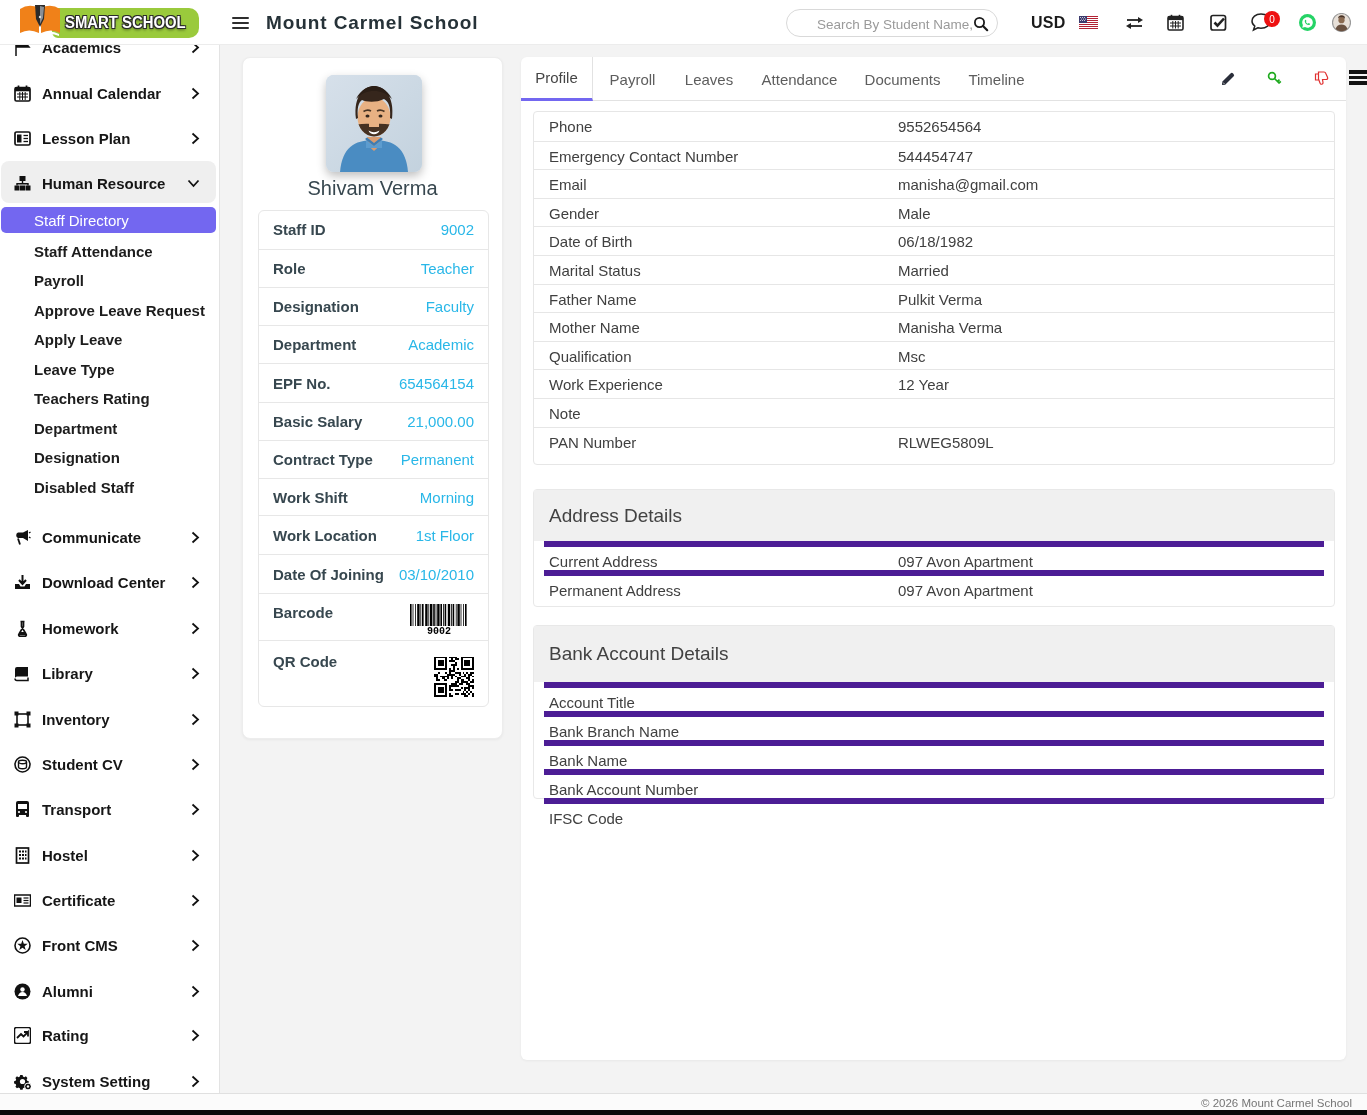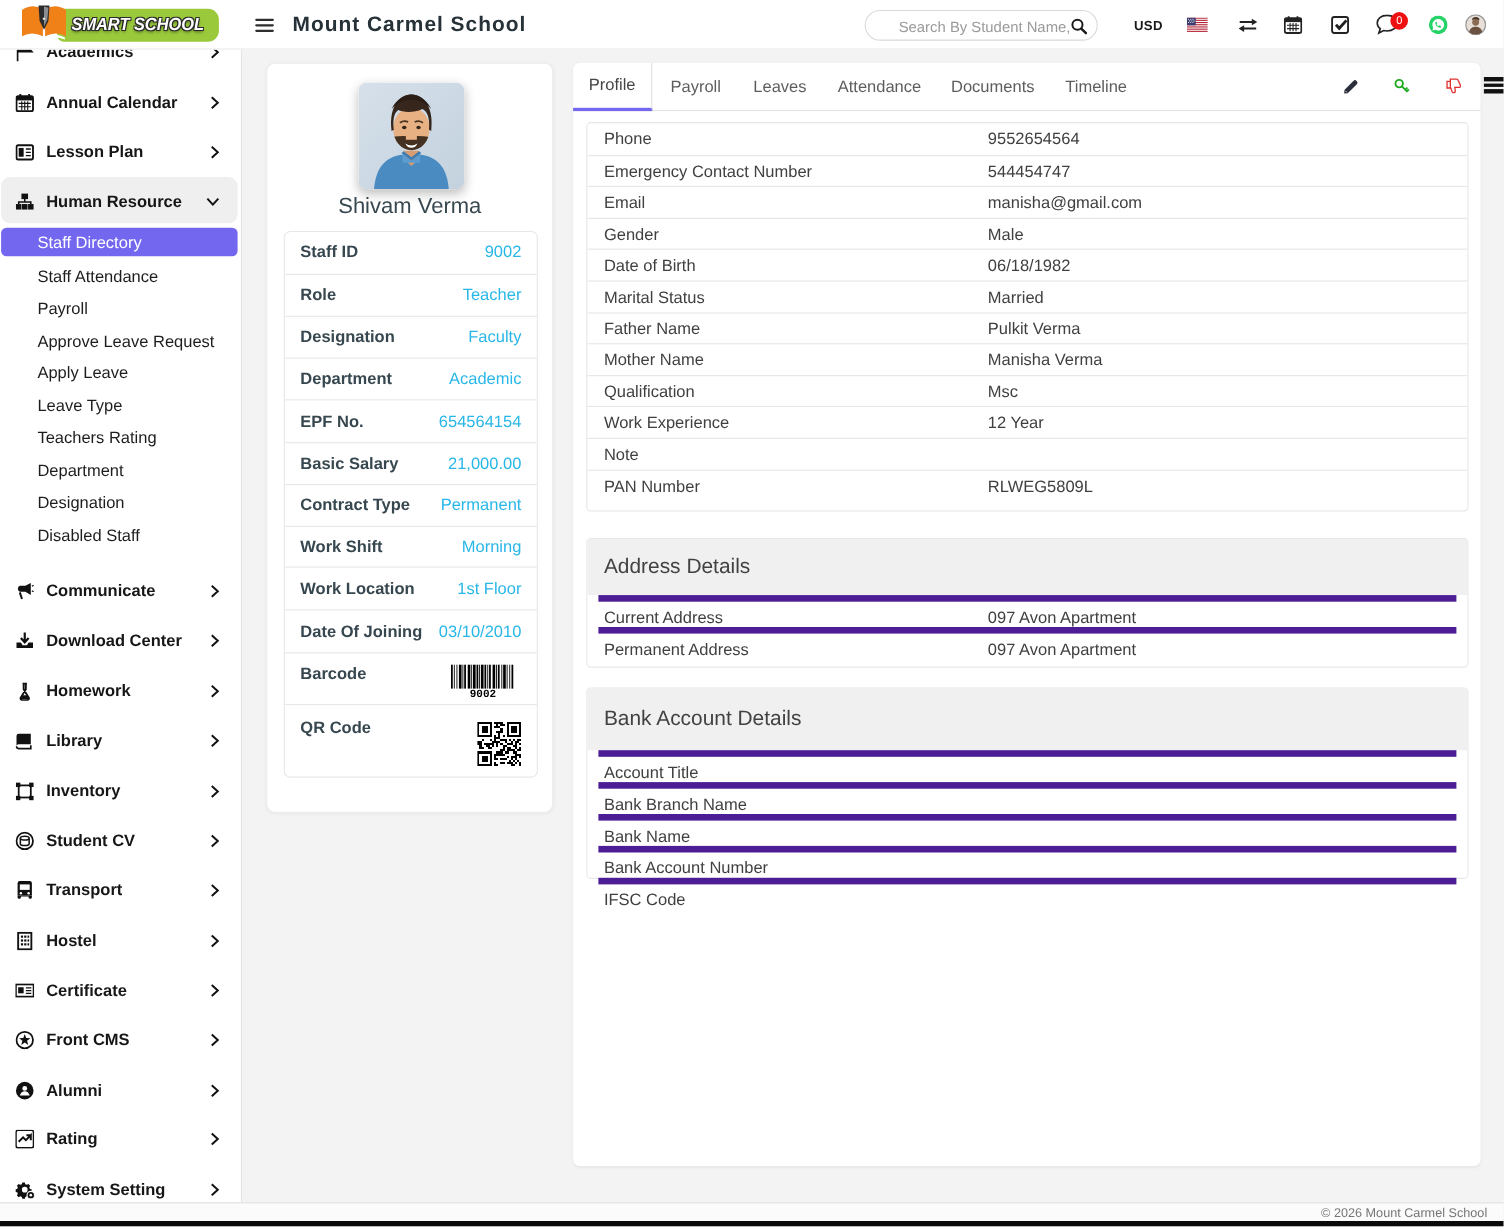--- a/index.html
+++ b/index.html
@@ -1,36 +1,36 @@
 <!DOCTYPE html>
 <html><head>
 <meta charset="utf-8">
 <style>
 * { margin:0; padding:0; box-sizing:border-box; }
 html,body { width:1367px; height:1115px; overflow:hidden; font-family:"Liberation Sans",sans-serif; background:#f3f3f3; position:relative; }
 
 #header { position:absolute; left:0; top:0; width:1367px; height:45px; background:#fff; border-bottom:1px solid #ececec; z-index:30; }
-#logo { position:absolute; left:18px; top:4px; width:184px; height:34px;font-style:italic; }
+#logo { position:absolute; left:18px; top:4px; width:184px; height:34px; }
 #logo .green { position:absolute; left:34px; top:4px; width:147px; height:30px; background:#9aca3c; border-radius:6px 10px 10px 6px; }
 #logo .green span { position:absolute; left:13px; top:6px; font-size:16px; font-weight:bold; color:#fff; letter-spacing:0; transform:scaleX(.93); transform-origin:left top; white-space:nowrap; text-shadow:-1px -1px 0 #2a2a2a,1px -1px 0 #2a2a2a,-1px 1px 0 #2a2a2a,1px 1px 0 #2a2a2a,0 2px 3px rgba(0,0,0,.55); white-space:nowrap; }
 #burger1 { position:absolute; left:232px; top:14px; width:17px; }
 #burger1 div { height:2px; background:#2e2e2e; margin:3px 0; border-radius:1px; }
 #schoolname { position:absolute; left:266px; top:12px; font-size:19px; font-weight:bold; color:#263238; letter-spacing:.9px; }
 #search { position:absolute; left:786px; top:9px; width:212px; height:28px; border:1px solid #d9d9d9; border-radius:14px; background:#fff; }
 #search span { position:absolute; left:30px; top:7px; font-size:13.5px; color:#9a9a9a; }
 #search svg { position:absolute; right:8px; top:6px; }
 .hicon { position:absolute; top:0; height:45px; display:flex; align-items:center; }
-#usd { left:1031px; font-size:12px; font-weight:bold; color:#1a1a1a; letter-spacing:.2px; }
+#usd { left:1031px; font-size:16px; font-weight:bold; color:#1a1a1a; letter-spacing:.2px; }
 
 #sidebar { position:absolute; left:0; top:45px; width:220px; height:1048px; background:#fff; border-right:1px solid #e3e3e3; overflow:hidden; z-index:10; }
 .mi { position:absolute; left:0; width:219px; height:45px; display:flex; align-items:center; }
 .mi .ic { width:17px; height:17px; margin-left:14px; flex:none; }
 .mi span.t { font-size:15px; font-weight:bold; color:#161616; margin-left:11px; flex:1; }
 .mi svg.ch { margin-right:19px; flex:none; }
-.sub { position:absolute; left:0; width:219px; height:30px; display:flex; align-items:center; font-size:15px; color:#1d1d1d; }
+.sub { position:absolute; left:0; width:219px; height:30px; display:flex; align-items:center; font-size:15px; color:#1d1d1d;font-weight:bold; }
 .sub span { margin-left:34px; }
 #hrbox { position:absolute; left:1px; top:116px; width:215px; height:42px; background:#efefef; border-radius:8px; }
 #sdbox { position:absolute; left:1px; top:162px; width:215px; height:26px; background:#7367f0; border-radius:5px; color:#fff; display:flex; align-items:center; font-size:15px; }
 #sdbox span { margin-left:33px; }
 
 #card { position:absolute; left:242px; top:57px; width:261px; height:682px; background:#fff; border-radius:8px; border:1px solid #ededed; box-shadow:0 1px 3px rgba(0,0,0,.05); z-index:5; }
 #photo { position:absolute; left:83px; top:17px; width:96px; height:97px; border-radius:8px; box-shadow:0 4px 10px rgba(0,0,0,.25); overflow:hidden; }
 #pname { position:absolute; left:0; top:119px; width:100%; text-align:center; font-size:20px; color:#37474f; }
 #ctable { position:absolute; left:15px; top:152px; width:231px; height:497px; border:1px solid #e7e7e7; border-radius:6px; }
 .crow { position:absolute; left:0; width:229px; border-top:1px solid #e7e7e7; }

